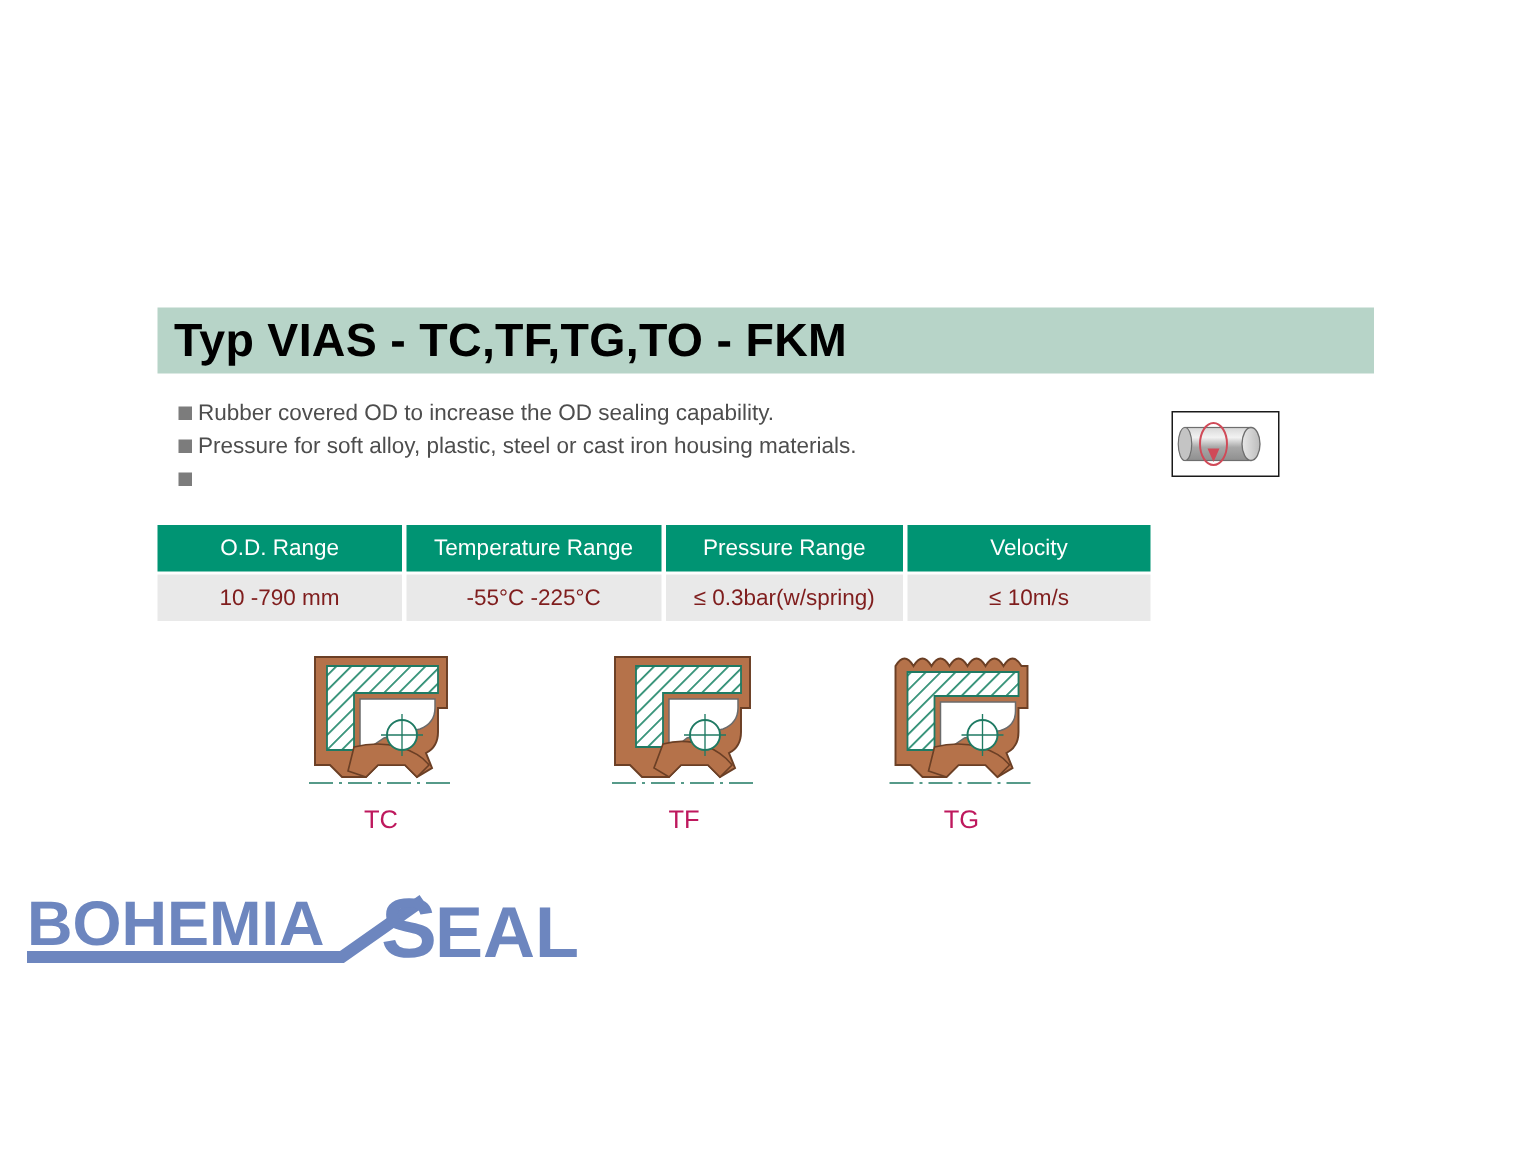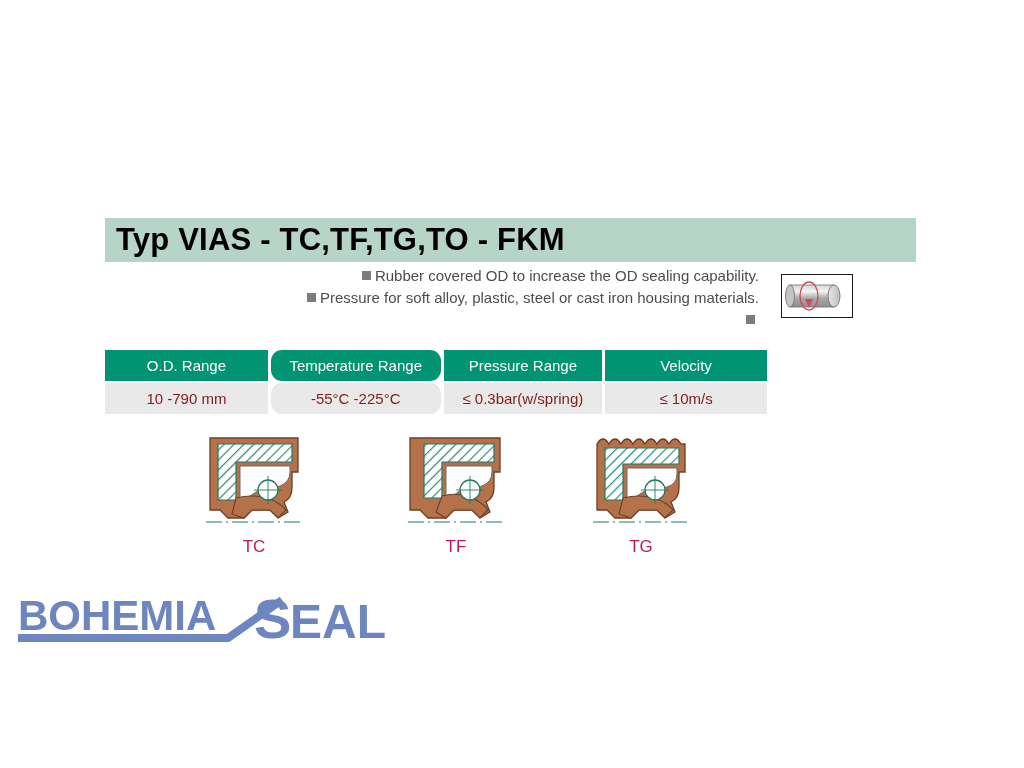--- a/index.html
+++ b/index.html
@@ -13,21 +13,21 @@
     background: #ffffff;
     font-family: "Liberation Sans", sans-serif;
     overflow: hidden;
     position: relative;
   }
 
   
   #title-band {
     position: absolute;
     left: 105px;
-    top: 218px;
+    top: 205px;
     width: 811px;
     height: 44px;
     background: #b7d4c8;
     display: flex;
     align-items: center;
   }
   #title-text {
     font-size: 31px;
     font-weight: bold;
     color: #000000;
@@ -42,21 +42,20 @@
     position: absolute;
     left: 119px;
     top: 266px;
     width: 640px;
   }
   .bullet-row {
     display: flex;
     align-items: flex-start;
     height: 21px;
     margin-bottom: 1px;
-    justify-content: flex-end;
   }
   .bullet-marker {
     width: 9px;
     height: 9px;
     background: #7c7c7c;
     margin-top: 5px;
     margin-right: 4px;
     flex: 0 0 auto;
   }
   .bullet-text {
@@ -105,21 +104,21 @@
     margin-right: 3px;
   }
   .header-row .tbl-cell:last-child { margin-right: 0; }
   .data-row .tbl-cell {
     background: #e9e9e9;
     color: #7f1d1d;
     margin-right: 3px;
   }
   .data-row .tbl-cell:last-child { margin-right: 0; }
   .col-0 { width: 187px; }
-  .col-1 { width: 195px; border-radius: 11px; }
+  .col-1 { width: 195px; }
   .col-2 { width: 182px; }
   .col-3 { width: 186px; }
 
   
   .seal-fig {
     position: absolute;
     width: 116px;
     height: 130px;
   }
   .seal-fig svg { display: block; }

